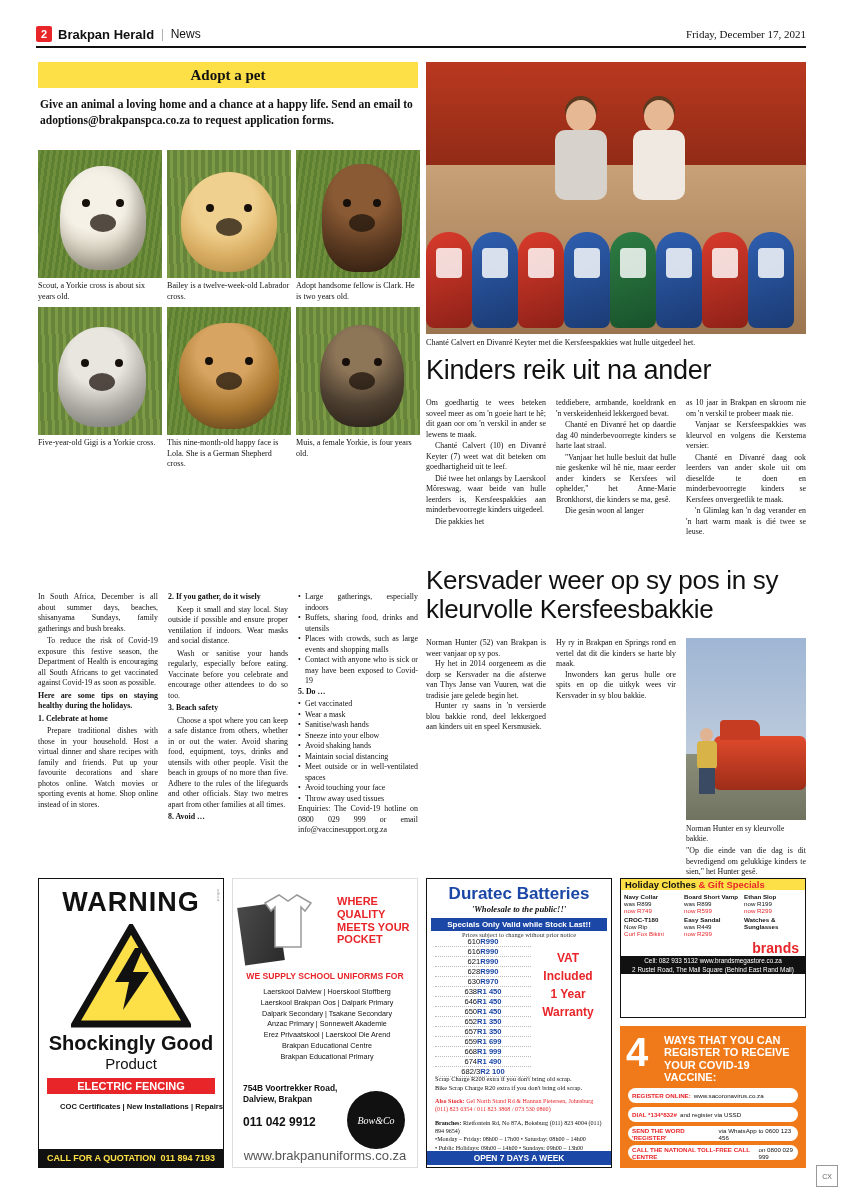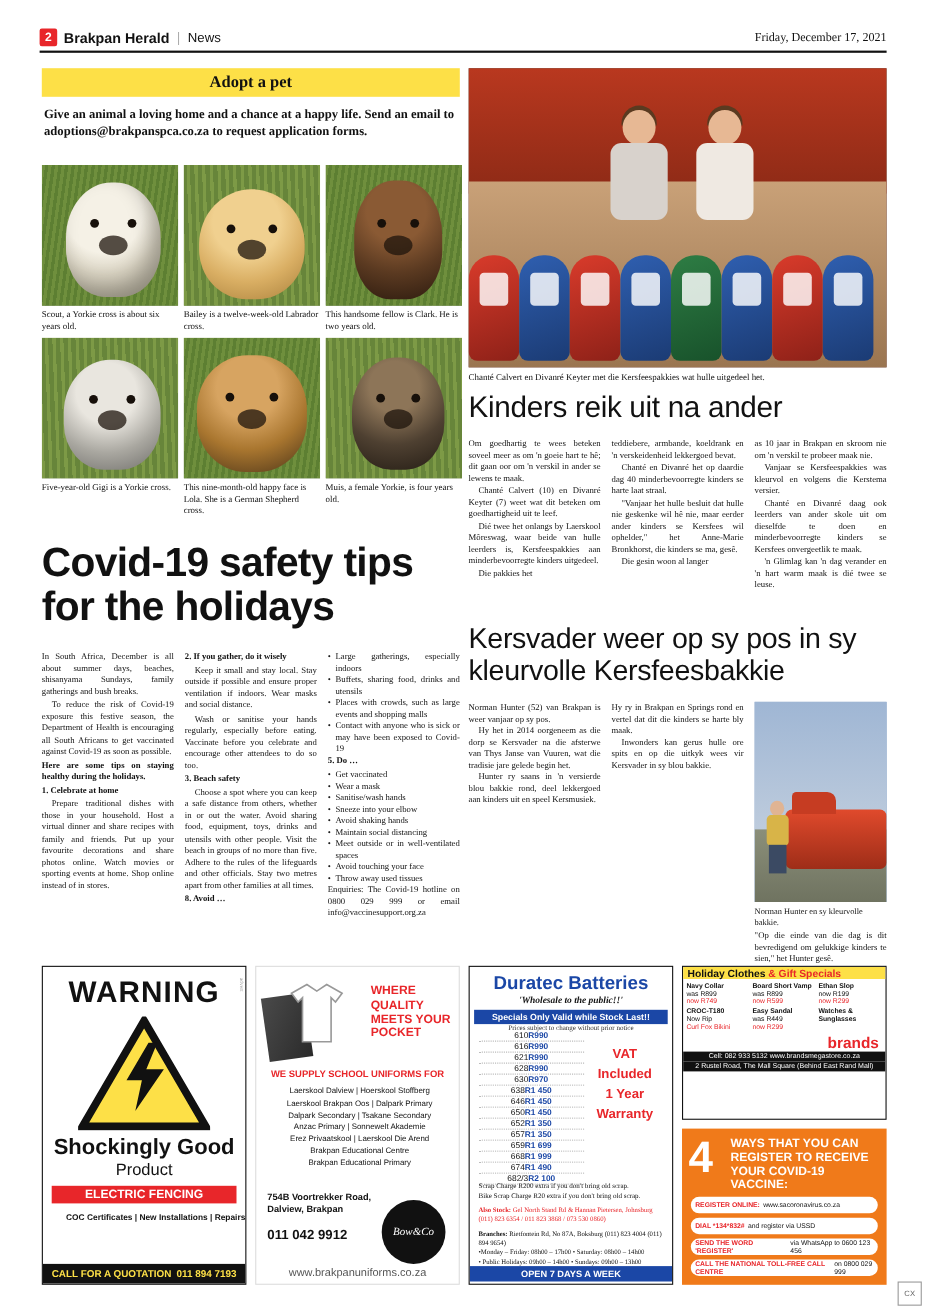--- a/index.html
+++ b/index.html
@@ -249,21 +249,21 @@
   .ad2 .supply { position: absolute; left: 0; right: 0; top: 92px; text-align: center;
     color: #e8262a; font-family: "Liberation Sans", sans-serif; font-weight: bold; font-size: 8.6px; }
   .ad2 .schools { position: absolute; left: 14px; top: 108px; width: 160px;
     font-family: "Liberation Sans", sans-serif; font-size: 7.2px; line-height: 1.5;
     text-align: center; }
   .ad2 .addr { position: absolute; left: 10px; top: 204px; width: 120px;
     font-family: "Liberation Sans", sans-serif; font-weight: bold; font-size: 8.4px; line-height: 1.35; }
   .ad2 .tel { position: absolute; left: 10px; top: 236px;
     font-family: "Liberation Sans", sans-serif; font-weight: bold; font-size: 12px; }
   .ad2 .web { position: absolute; left: 0; right: 0; bottom: 4px; text-align: center;
-    font-family: "Liberation Sans", sans-serif; font-size: 10px; color: #555; }
+    font-family: "Liberation Sans", sans-serif; font-size: 13px; color: #555; }
   .ad2 .logo { position: absolute; right: 12px; bottom: 18px; width: 58px; height: 58px;
     border-radius: 50%; background: #111; color: #fff; display: flex; align-items: center;
     justify-content: center; font-family: "Liberation Serif", serif; font-size: 10px; font-style: italic; }
 
   
   .ad3 { left: 388px; top: 0; width: 186px; height: 290px; background: #fff; border: 1px solid #111; }
   .ad3 .t { text-align: center; font-family: "Liberation Sans", sans-serif; font-weight: bold;
     font-size: 17px; color: #1b47a6; margin-top: 5px; }
   .ad3 .s { text-align: center; font-size: 8.6px; font-style: italic; font-weight: bold; }
   .ad3 .bar { background: #1b47a6; color: #fff; font-family: "Liberation Sans", sans-serif;
@@ -370,21 +370,21 @@
         <div class="pet-photo">
           <div class="ph">
               <div class="grass"></div>
             <div class="dog-body d3">
                 <div class="eye l"></div>
                 <div class="eye r"></div>
                 <div class="snout"></div>
               </div>
           </div>
         </div>
-        <div class="pet-caption">This handsome fellow is Clark. He is two years old.</div>
+        <div class="pet-caption">Adopt handsome fellow is Clark. He is two years old.</div>
       </div>
     </div>
     <div class="pet-row">
       <div class="pet-cell">
         <div class="pet-photo">
           <div class="ph">
               <div class="grass2"></div>
             <div class="dog-body d4">
                 <div class="eye l"></div>
                 <div class="eye r"></div>
@@ -416,21 +416,20 @@
                 <div class="eye r"></div>
                 <div class="snout"></div>
               </div>
           </div>
         </div>
         <div class="pet-caption">Muis, a female Yorkie, is four years old.</div>
       </div>
     </div>
   </div>
 
-  <div class="covid-head">Covid-19 safety tips for the holidays</div>
 
   <div class="covid-cols">
     <div class="col">
       <p>In South Africa, December is all about summer days, beaches, shisanyama Sundays, family gatherings and bush breaks.</p>
       <p class="ind">To reduce the risk of Covid-19 exposure this festive season, the Department of Health is encouraging all South Africans to get vaccinated against Covid-19 as soon as possible.</p>
       <p style="font-weight:bold">Here are some tips on staying healthy during the holidays.</p>
       <p style="font-weight:bold">1. Celebrate at home</p>
       <p class="ind">Prepare traditional dishes with those in your household. Host a virtual dinner and share recipes with family and friends. Put up your favourite decorations and share photos online. Watch movies or sporting events at home. Shop online instead of in stores.</p>
     </div>
     <div class="col">

